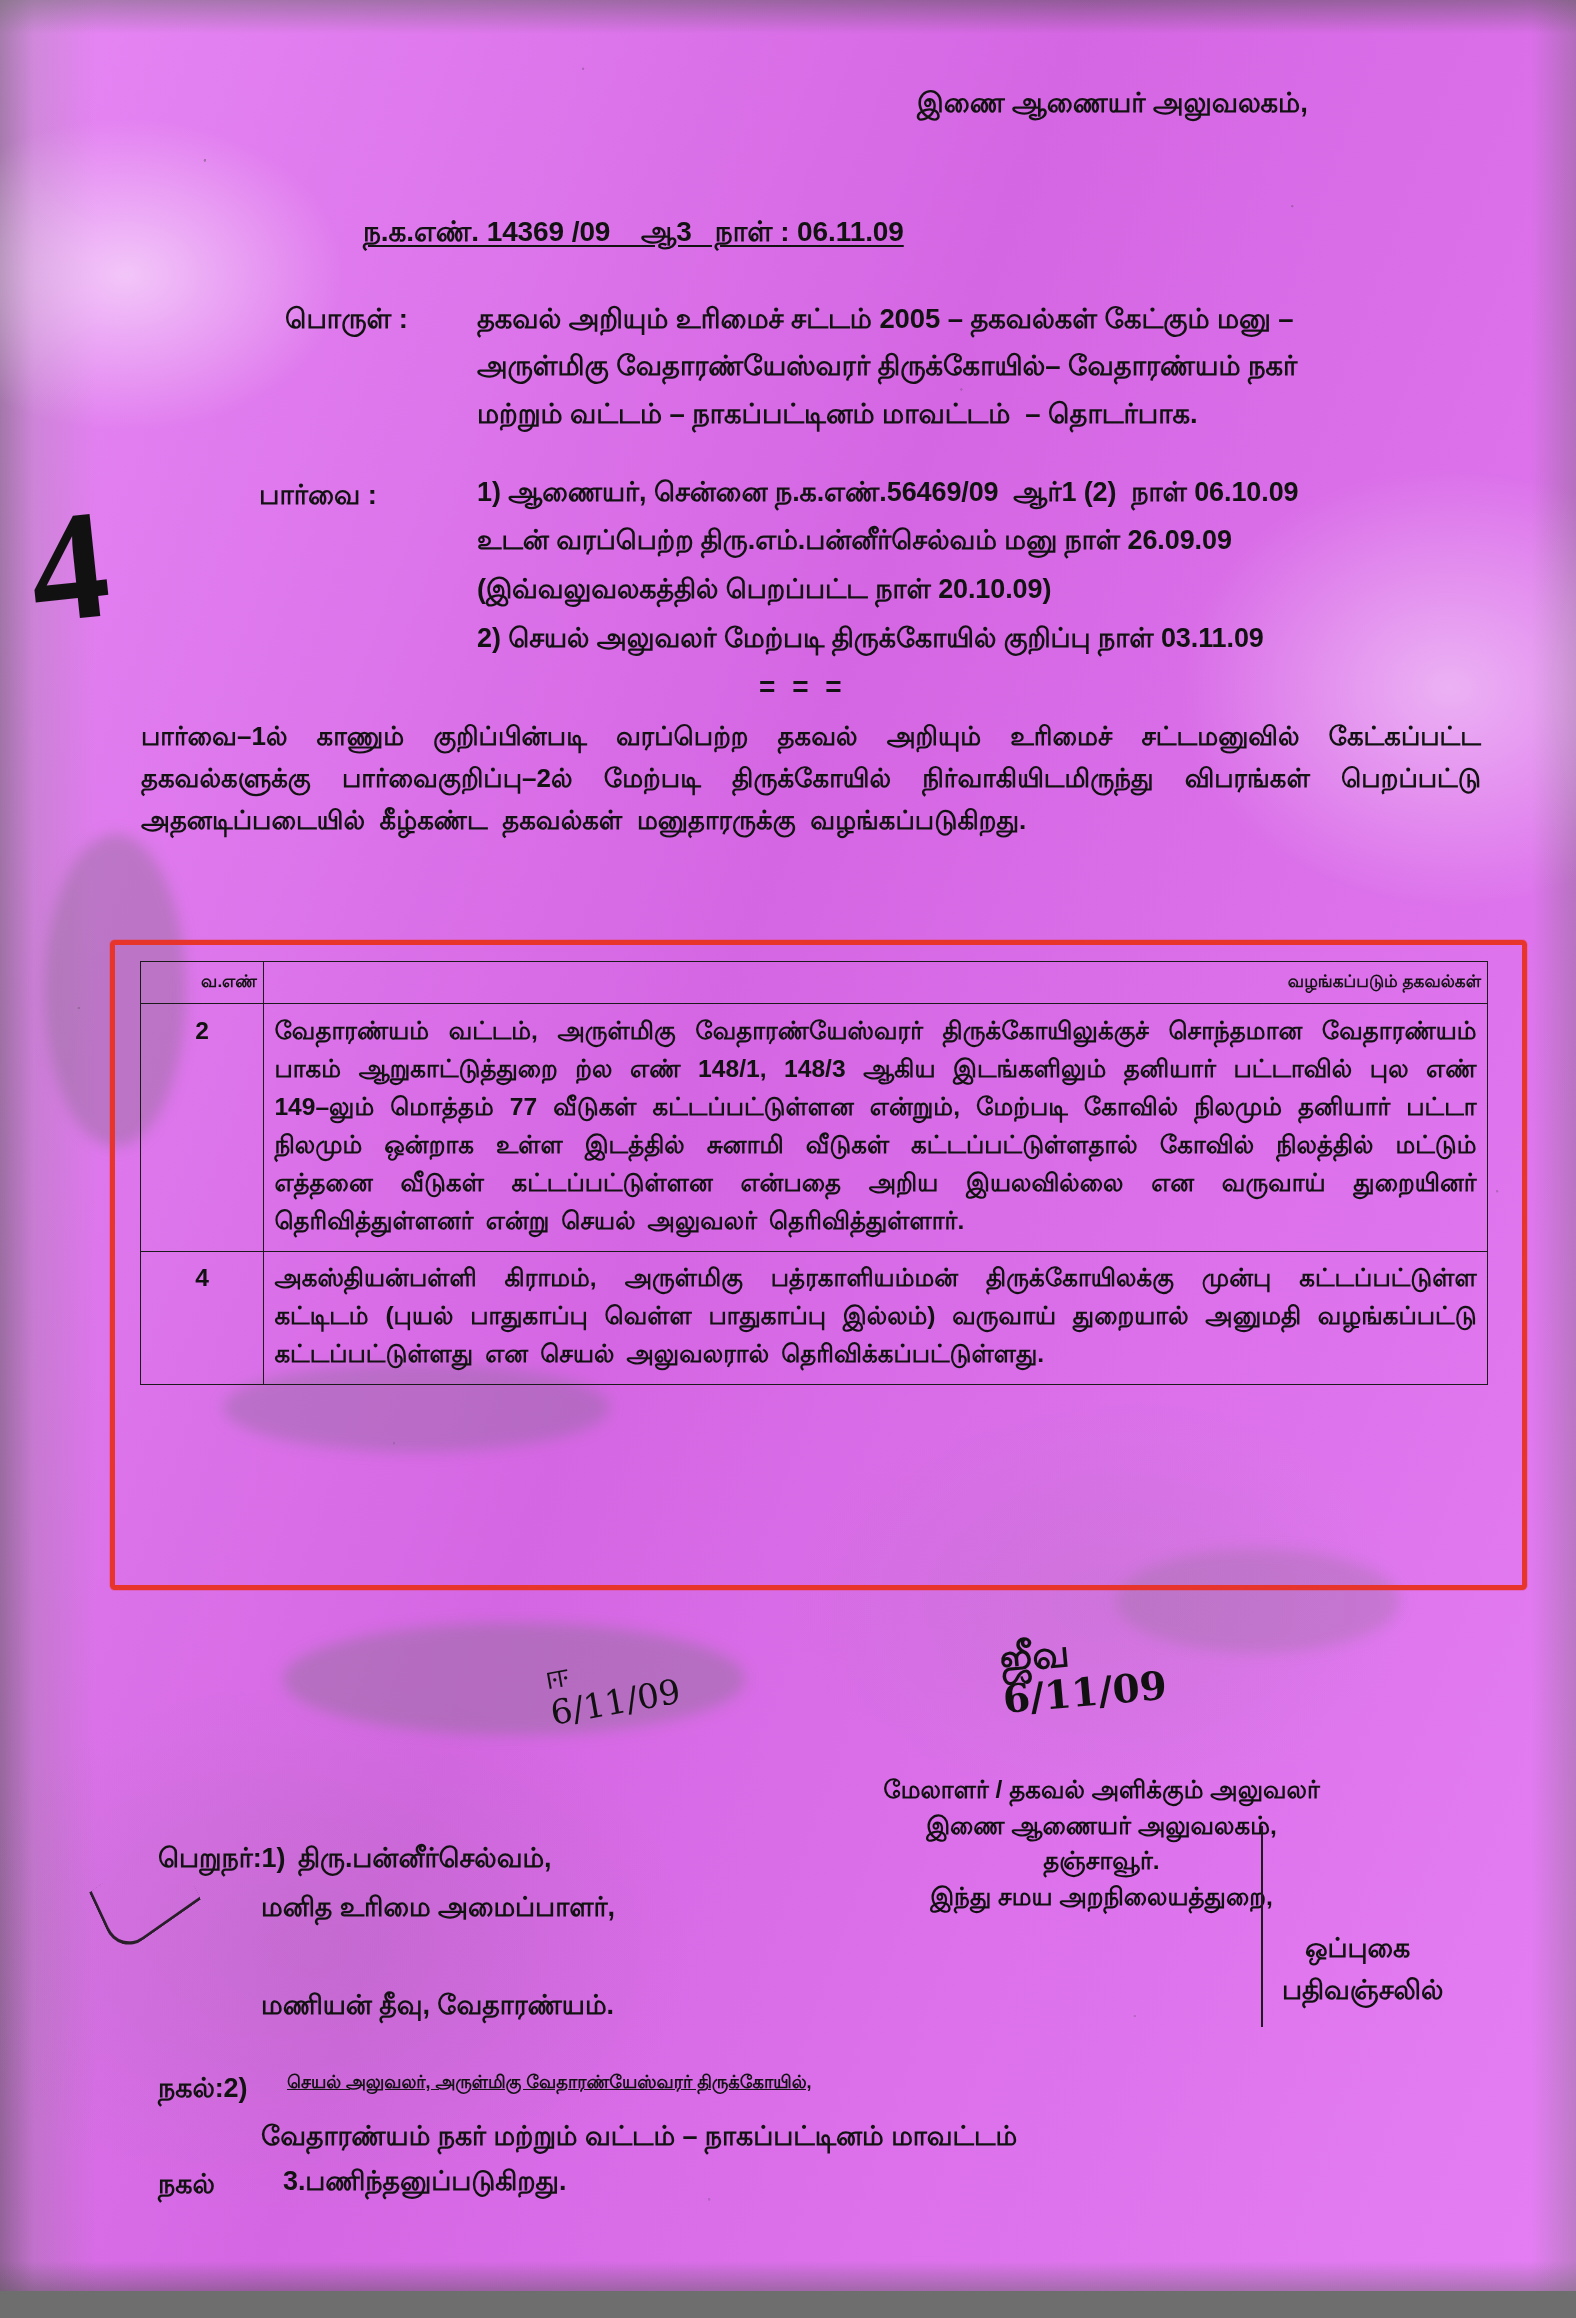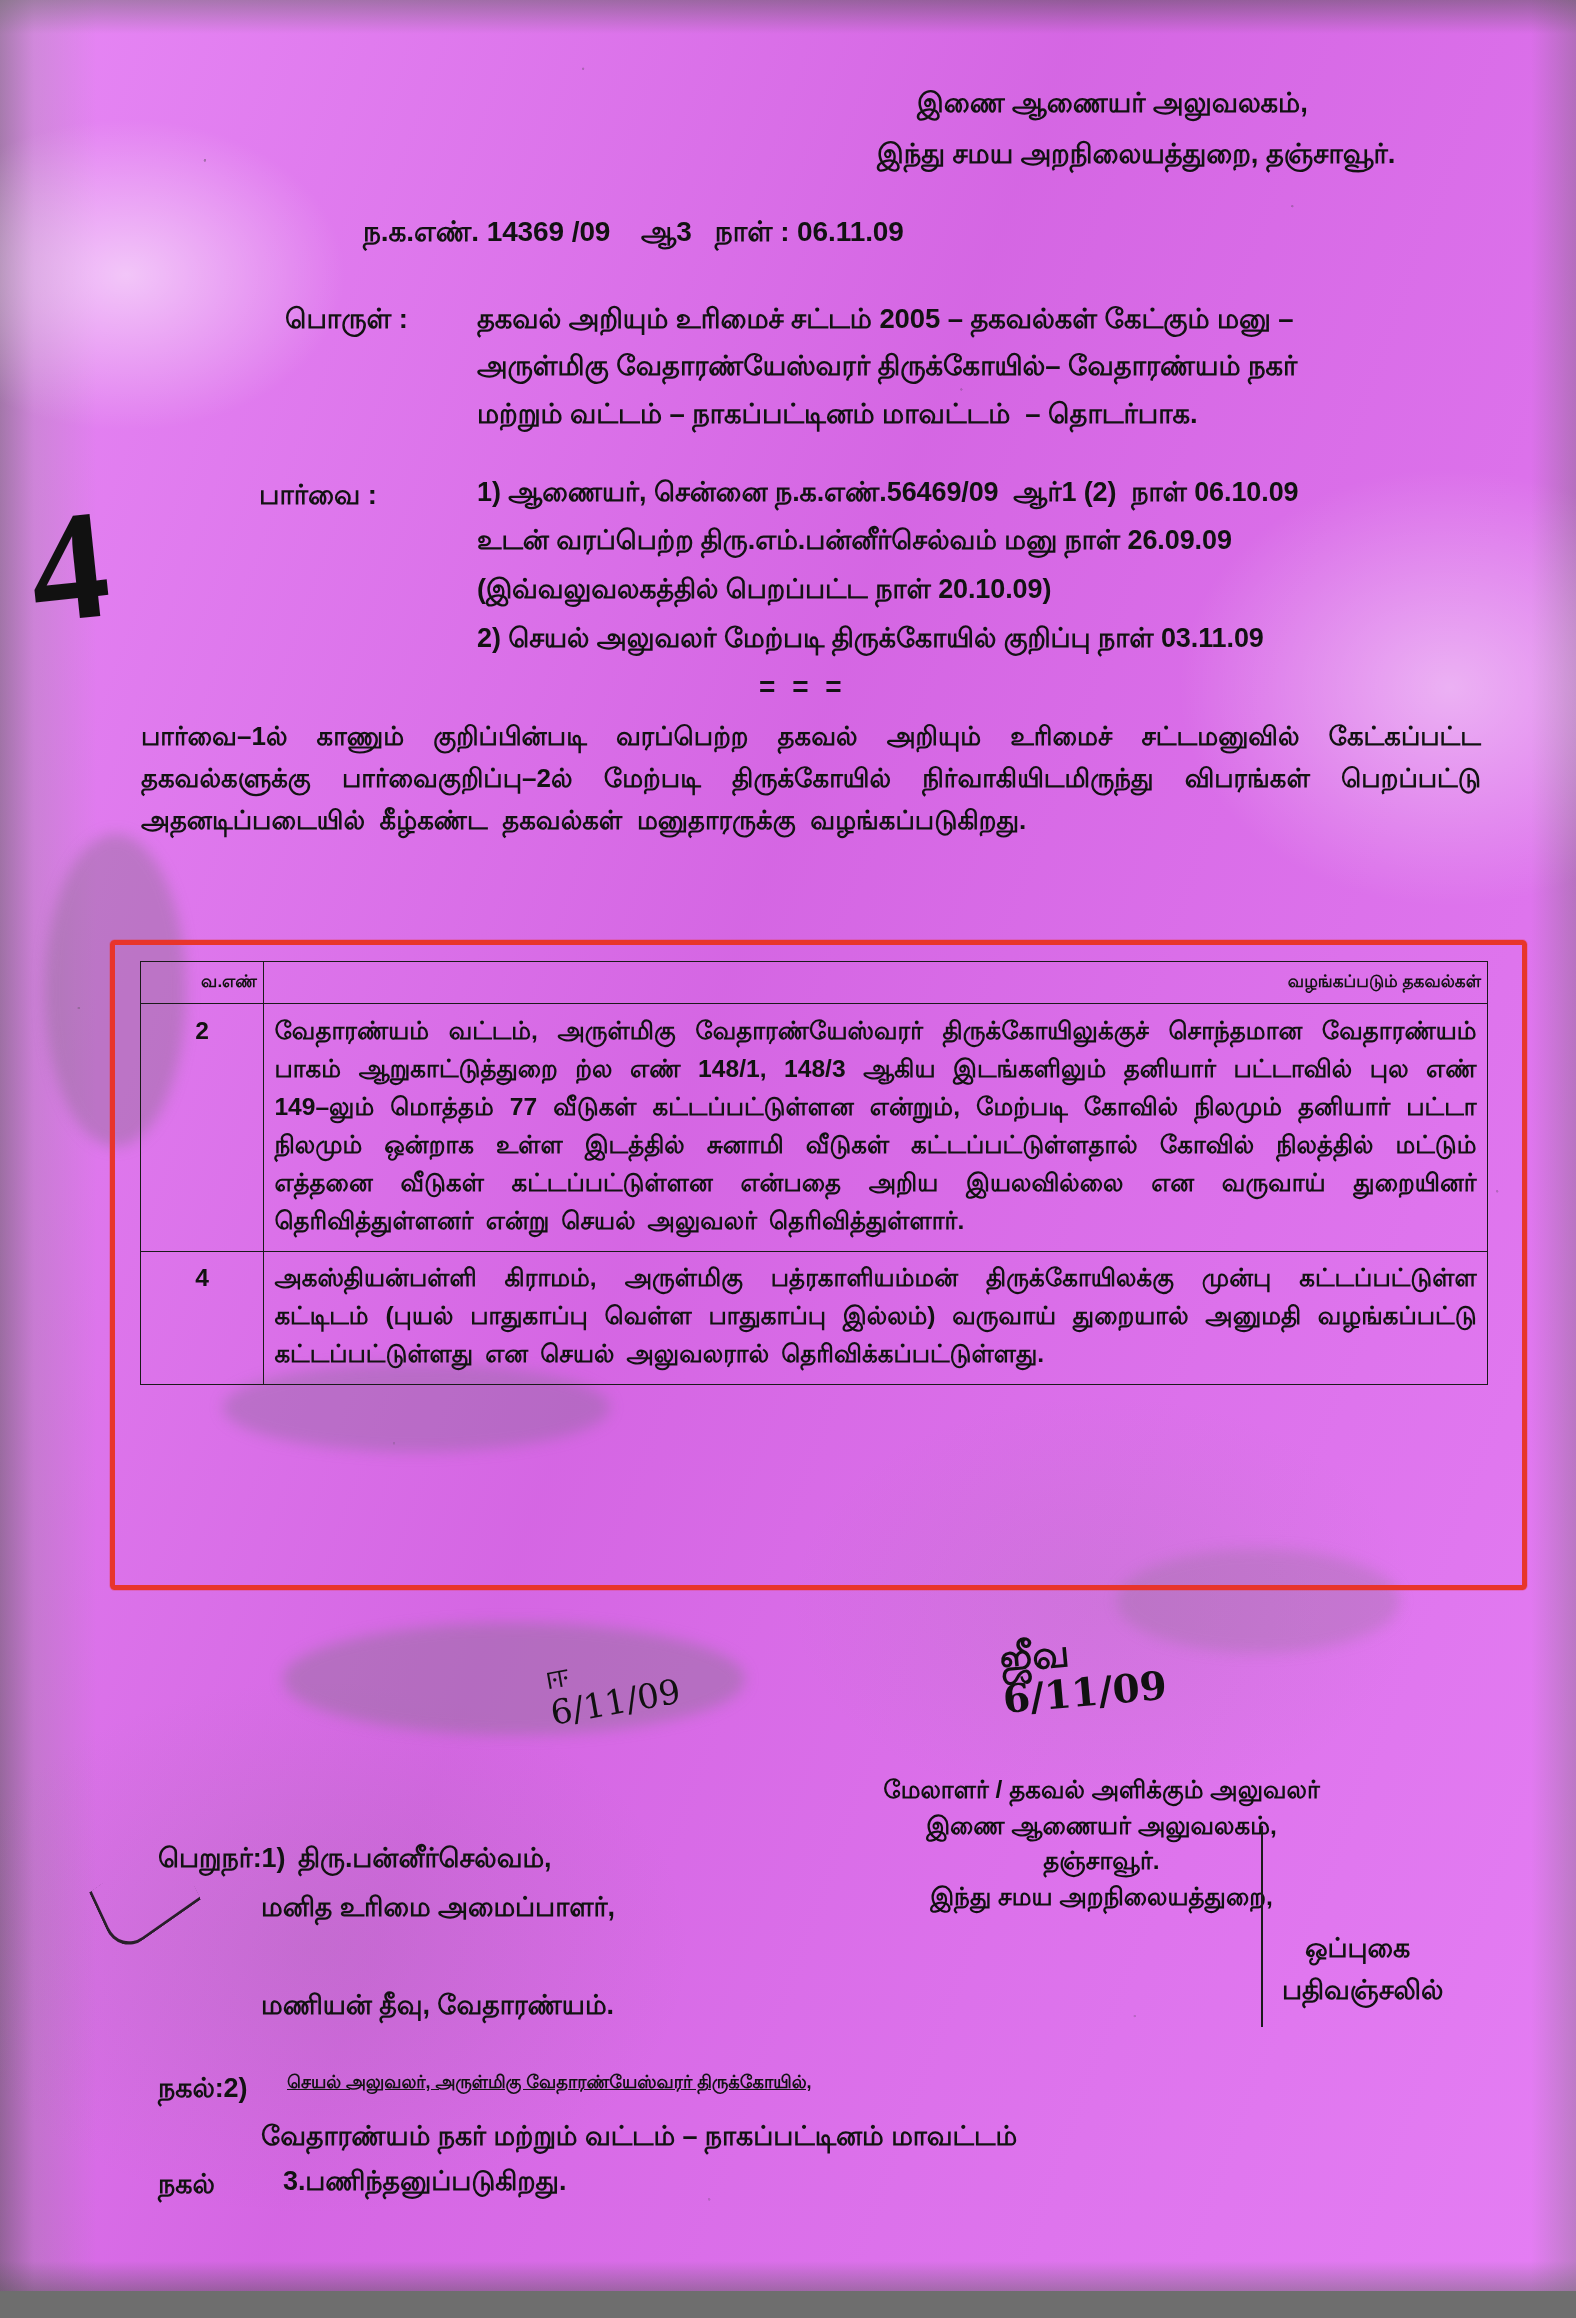--- a/index.html
+++ b/index.html
@@ -70,21 +70,21 @@
   }
 
   .txt {
     position: absolute;
     z-index: 5;
     white-space: pre;
     line-height: 1.28;
     letter-spacing: -0.1px;
   }
   .b { font-weight: 700; }
-  .u { text-underline-offset: 3.7px; }
+  .u { text-decoration: underline; text-underline-offset: 3.7px; }
 
   .body-para {
     position: absolute;
     z-index: 5;
     font-size: 26px;
     line-height: 1.62;
     text-align: justify;
     text-justify: inter-word;
     word-spacing: 7.4px;
   }
@@ -209,21 +209,20 @@
   <div class="edge-dark edge-top"></div>
   <div class="edge-dark edge-bottom"></div>
   <div class="edge-dark edge-right"></div>
 
   <div class="smudge" style="left:283px; top:1623px; width:462px; height:112px; background:rgba(120,118,125,0.35);"></div>
   <div class="smudge" style="left:223px; top:1363px; width:387px; height:89px; background:rgba(115,110,130,0.30);"></div>
   <div class="smudge" style="left:45px; top:834px; width:141px; height:313px; background:rgba(110,110,110,0.30);"></div>
   <div class="smudge" style="left:1117px; top:1549px; width:283px; height:104px; background:rgba(120,120,120,0.22);"></div>
 
   <div class="txt b" style="left:917px; top:85px; font-size:27.5px;">இணை ஆணையர் அலுவலகம்,</div>
-  <div class="txt b" style="left:877px; top:136px; font-size:27.5px;">இந்து சமய அறநிலையத்துறை, தஞ்சாவூர்.</div>
 
   <div class="txt b u" style="left:363px; top:214px; font-size:28px;">ந.க.எண். 14369 /09    ஆ3   நாள் : 06.11.09</div>
 
   <div class="txt b" style="left:253px; top:301px; font-size:27.5px;margin-left:32px;">பொருள் :</div>
   <div class="txt b" style="left:477px; top:301px; font-size:27.5px;">தகவல் அறியும் உரிமைச் சட்டம் 2005 – தகவல்கள் கேட்கும் மனு –</div>
   <div class="txt b" style="left:477px; top:348px; font-size:27.5px;">அருள்மிகு வேதாரண்யேஸ்வரர் திருக்கோயில்– வேதாரண்யம் நகர்</div>
   <div class="txt b" style="left:477px; top:396px; font-size:27.5px;">மற்றும் வட்டம் – நாகப்பட்டினம் மாவட்டம்  – தொடர்பாக.</div>
 
   <div class="txt b" style="left:259px; top:477px; font-size:27.5px;">பார்வை :</div>
   <div class="txt b" style="left:477px; top:475px; font-size:27px;">1) ஆணையர், சென்னை ந.க.எண்.56469/09  ஆர்1 (2)  நாள் 06.10.09</div>

